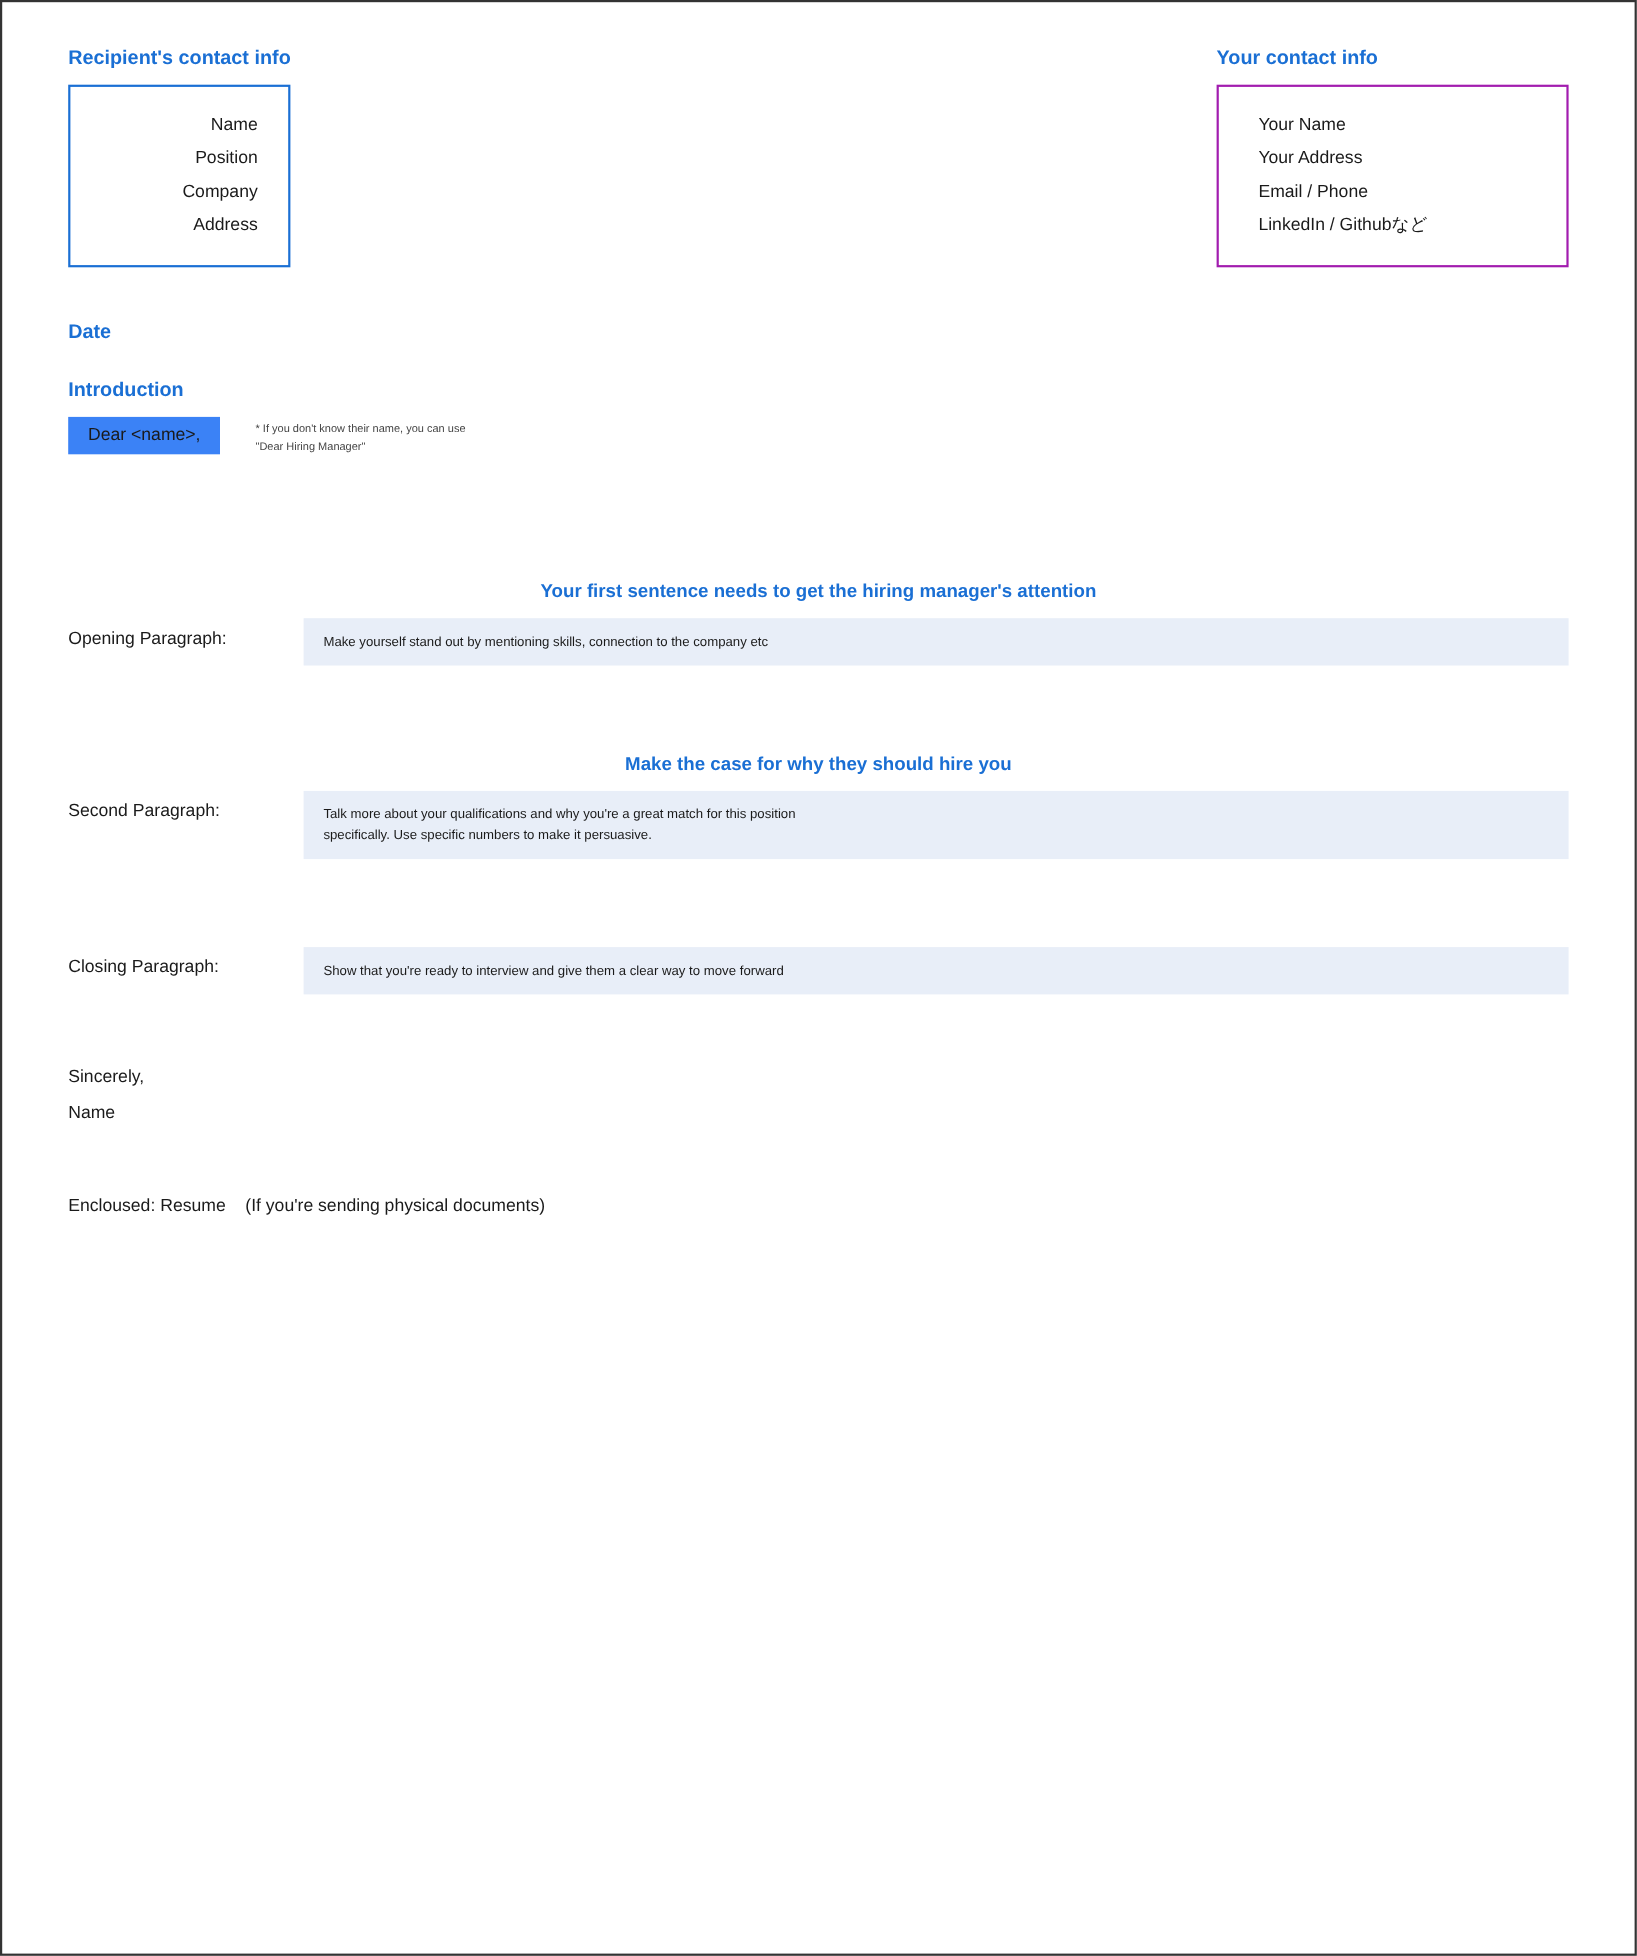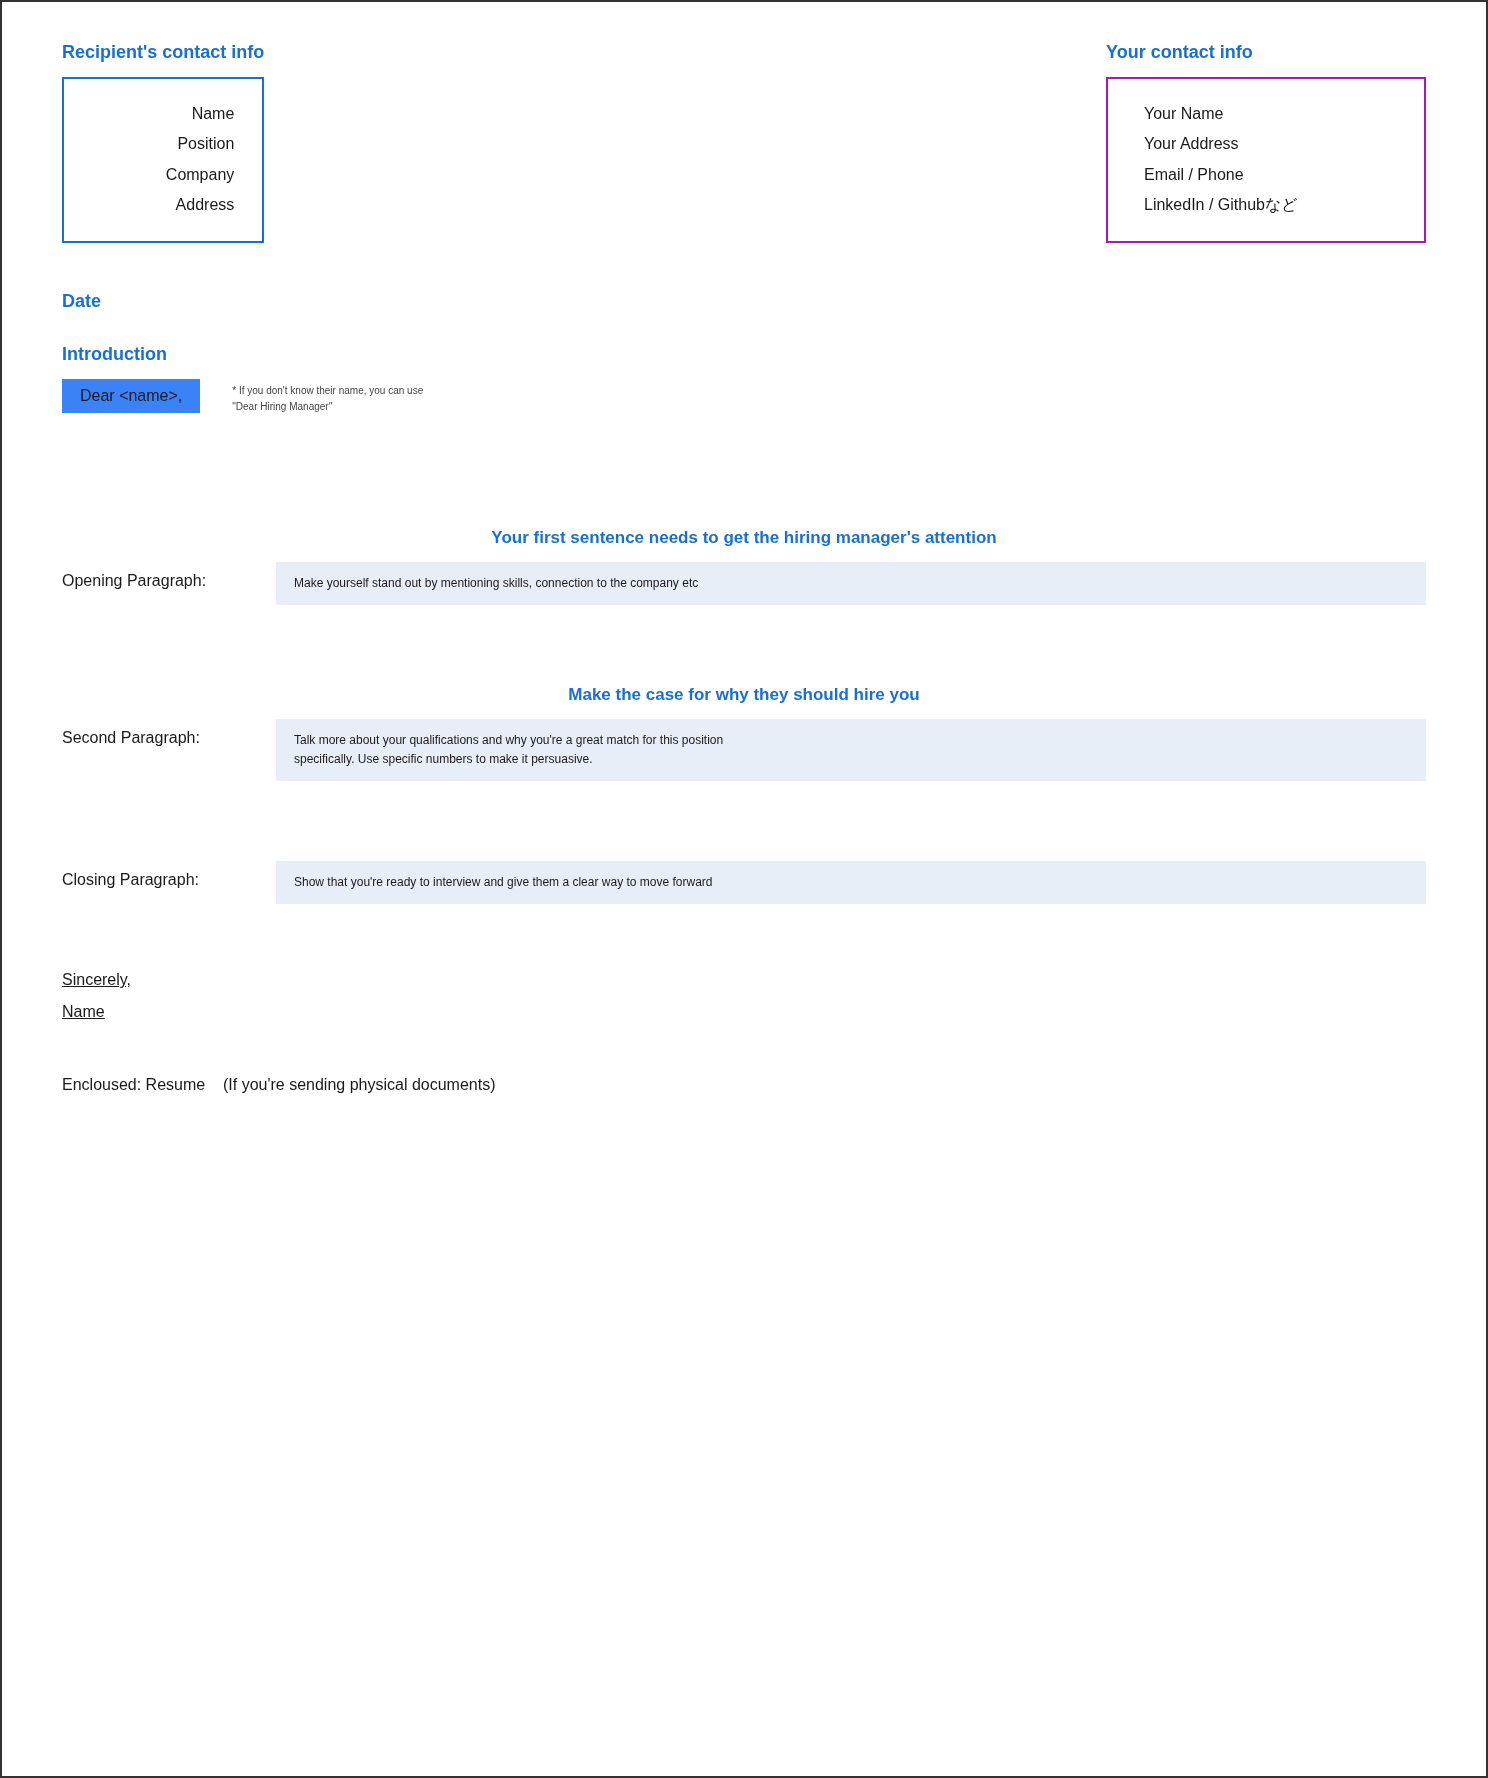--- a/index.html
+++ b/index.html
@@ -134,32 +134,31 @@
       font-size: 12px;
       color: #1a1a1a;
       line-height: 1.6;
       flex: 1;
     }
 
     
     .closing-section {
       margin-top: 60px;
       margin-bottom: 40px;
-      text-decoration: underline;
     }
 
     .closing-section p {
       font-size: 16px;
       line-height: 2.0;
       color: #1a1a1a;
     }
 
     
     .enclosure-section {
-      margin-top: 48px;
+      margin-top: 60px;
     }
 
     .enclosure-section p {
       font-size: 16px;
       color: #1a1a1a;
     }
 
     .divider-space {
       height: 40px;
     }

